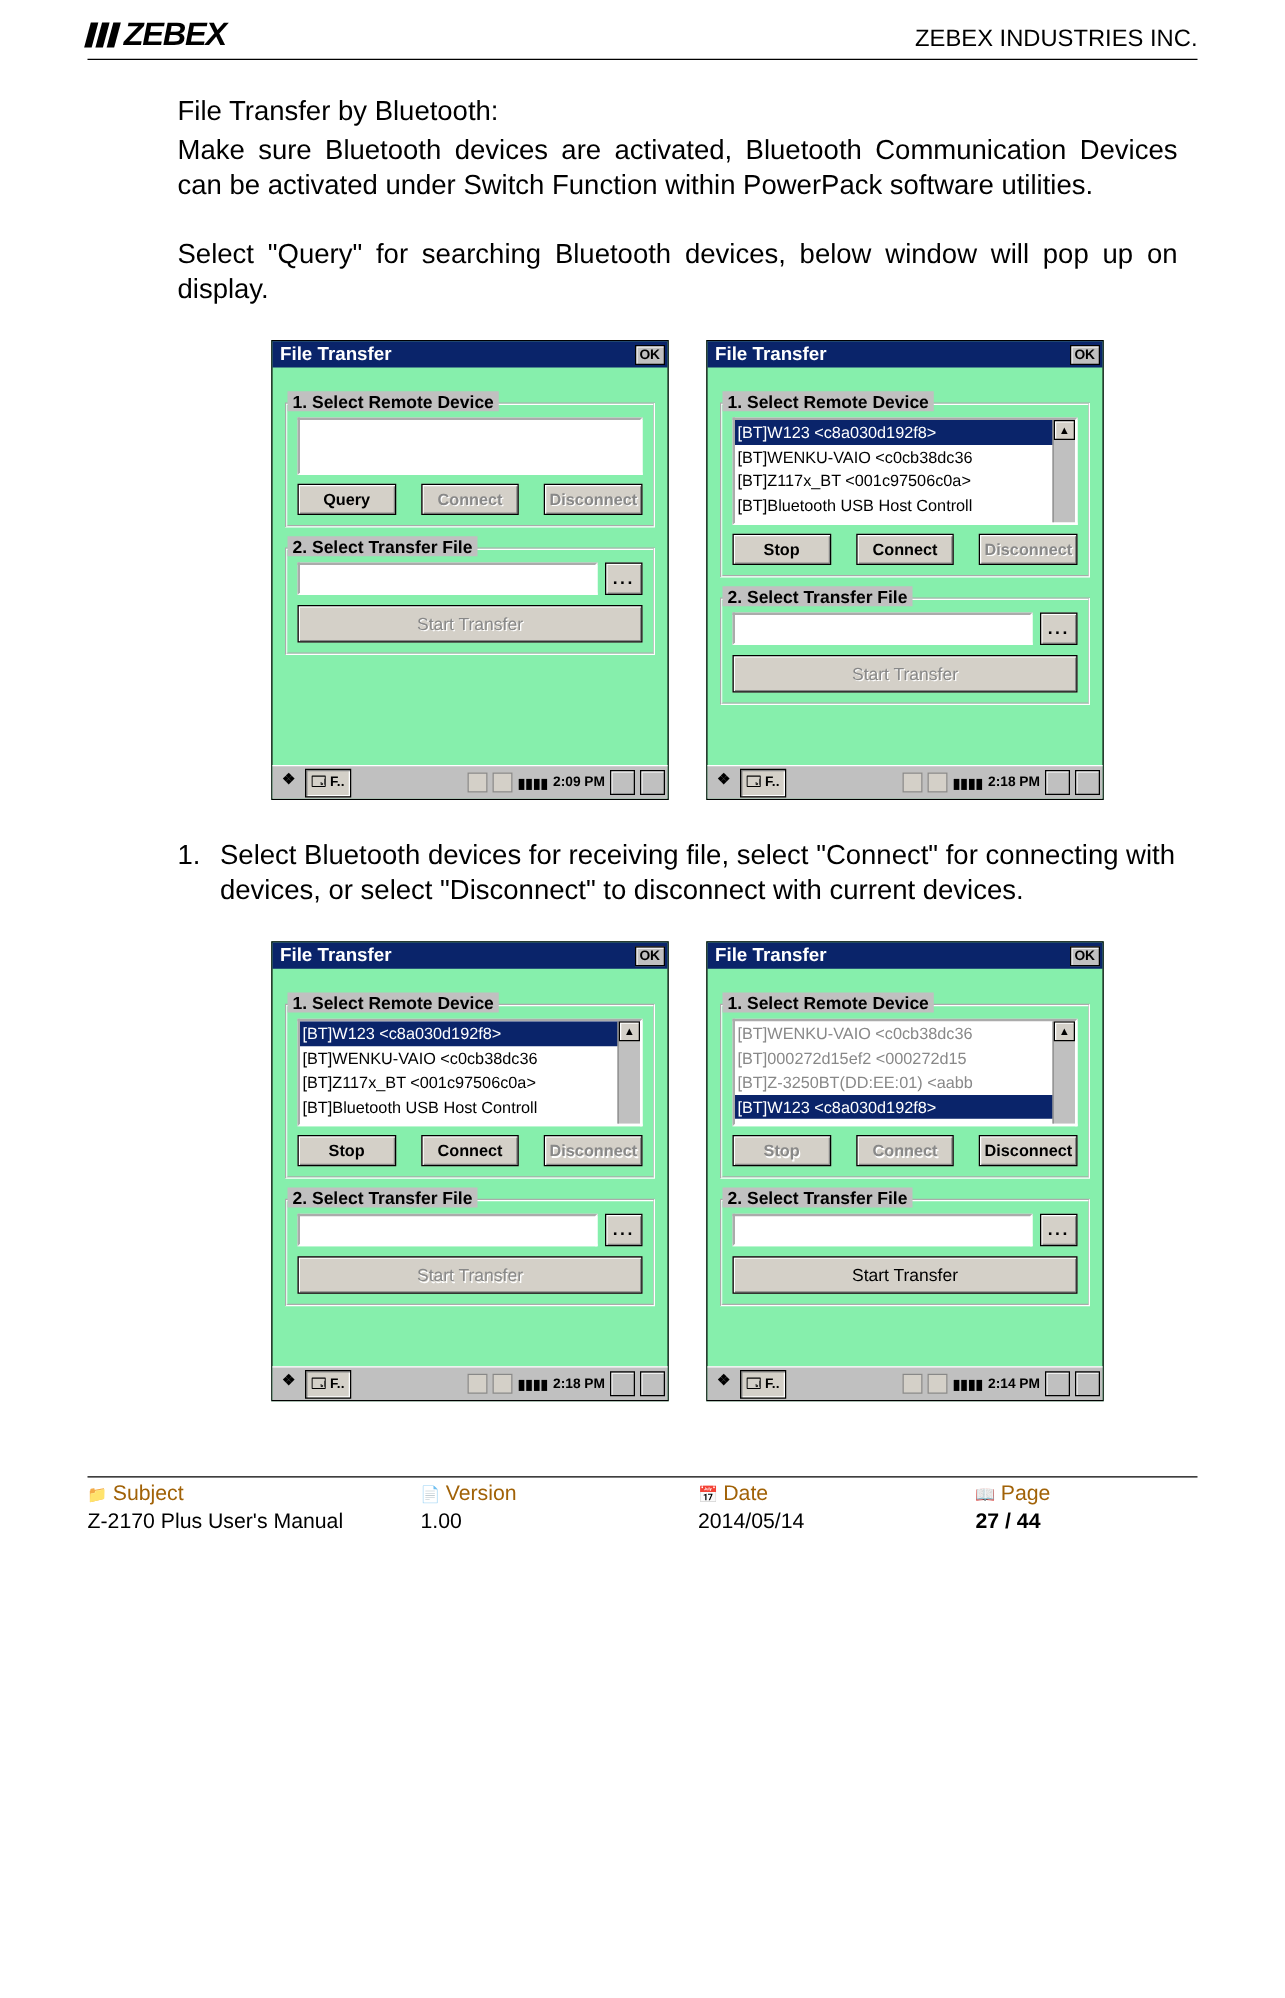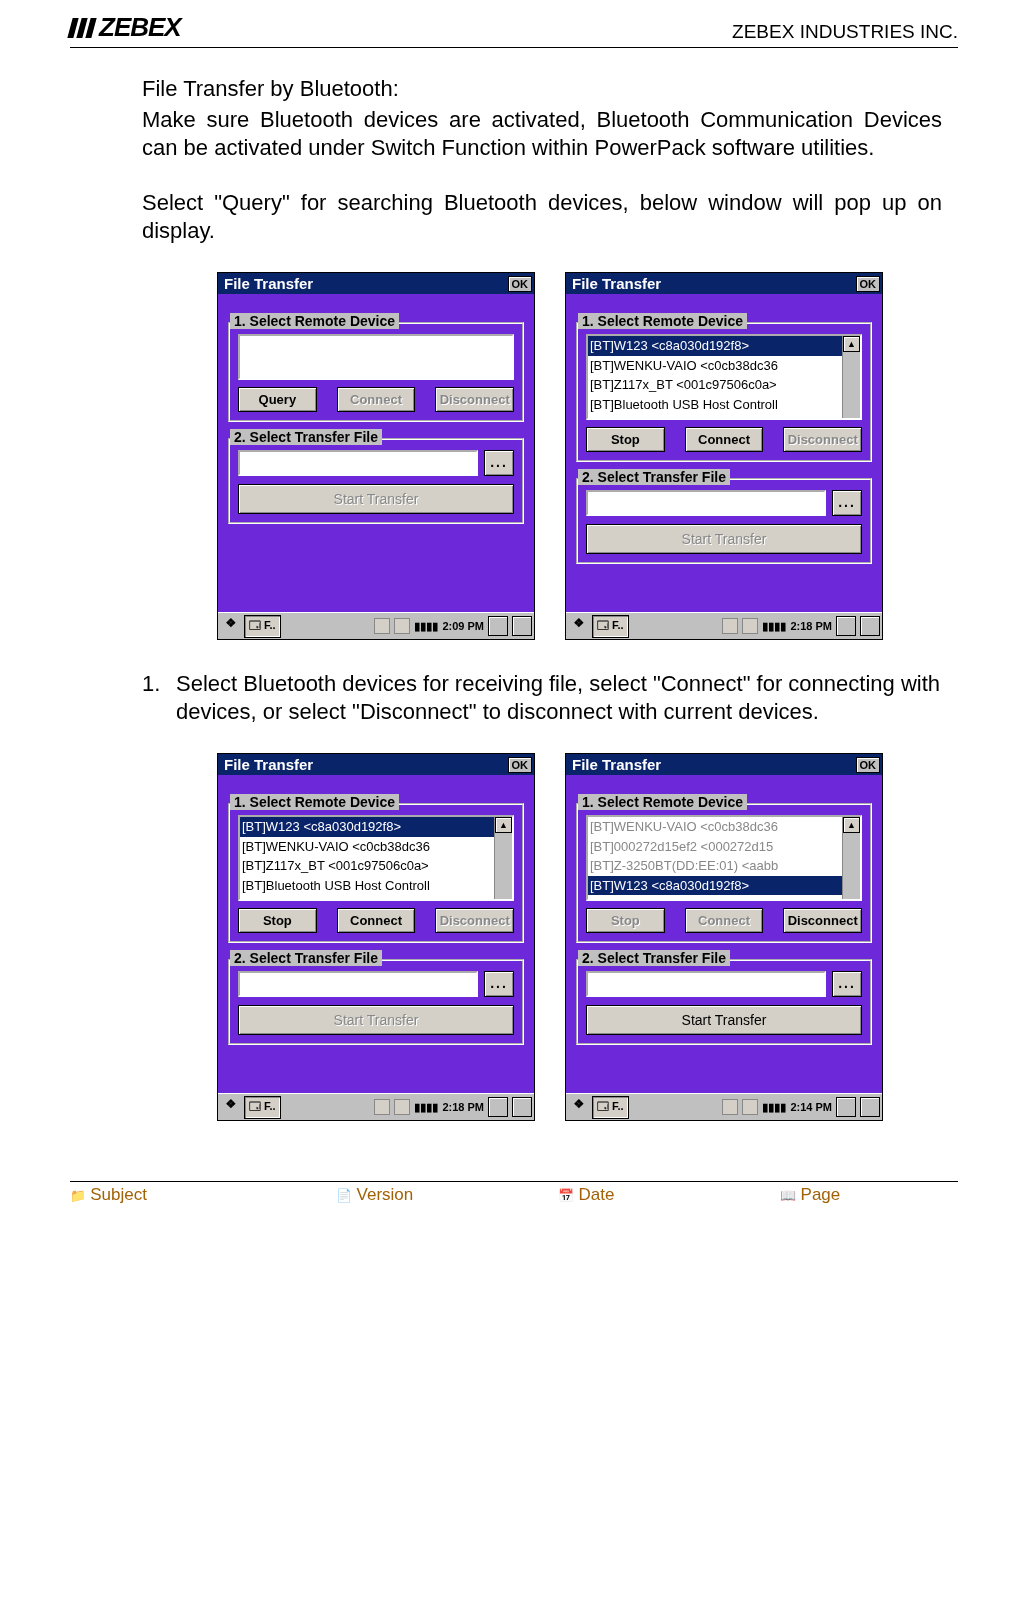--- a/index.html
+++ b/index.html
@@ -82,21 +82,21 @@
     display: flex;
     gap: 30px;
     justify-content: center;
     margin-bottom: 30px;
   }
 
   
   .wince {
     width: 318px;
     border: 1px solid #000;
-    background: #6d28d9;
+    background: #86efac;
     font-family: Tahoma, Verdana, sans-serif;
     font-size: 14px;
   }
   .wince .titlebar {
     background: #0a246a;
     color: #fff;
     font-weight: 700;
     display: flex;
     align-items: center;
     justify-content: space-between;
@@ -504,15 +504,21 @@
 
   </div>
 
   <div class="footer">
     <div class="row">
       <div class="cell c1"><span class="icon">📁</span><span class="label">Subject</span></div>
       <div class="cell c2"><span class="icon">📄</span><span class="label">Version</span></div>
       <div class="cell c3"><span class="icon">📅</span><span class="label">Date</span></div>
       <div class="cell c4"><span class="icon">📖</span><span class="label">Page</span></div>
     </div>
+    <div class="row">
+      <div class="cell c1">Z-2170 Plus User's Manual</div>
+      <div class="cell c2">1.00</div>
+      <div class="cell c3">2014/05/14</div>
+      <div class="cell c4"><b>27 / 44</b></div>
+    </div>
   </div>
 
 </div>
 
 </body></html>

